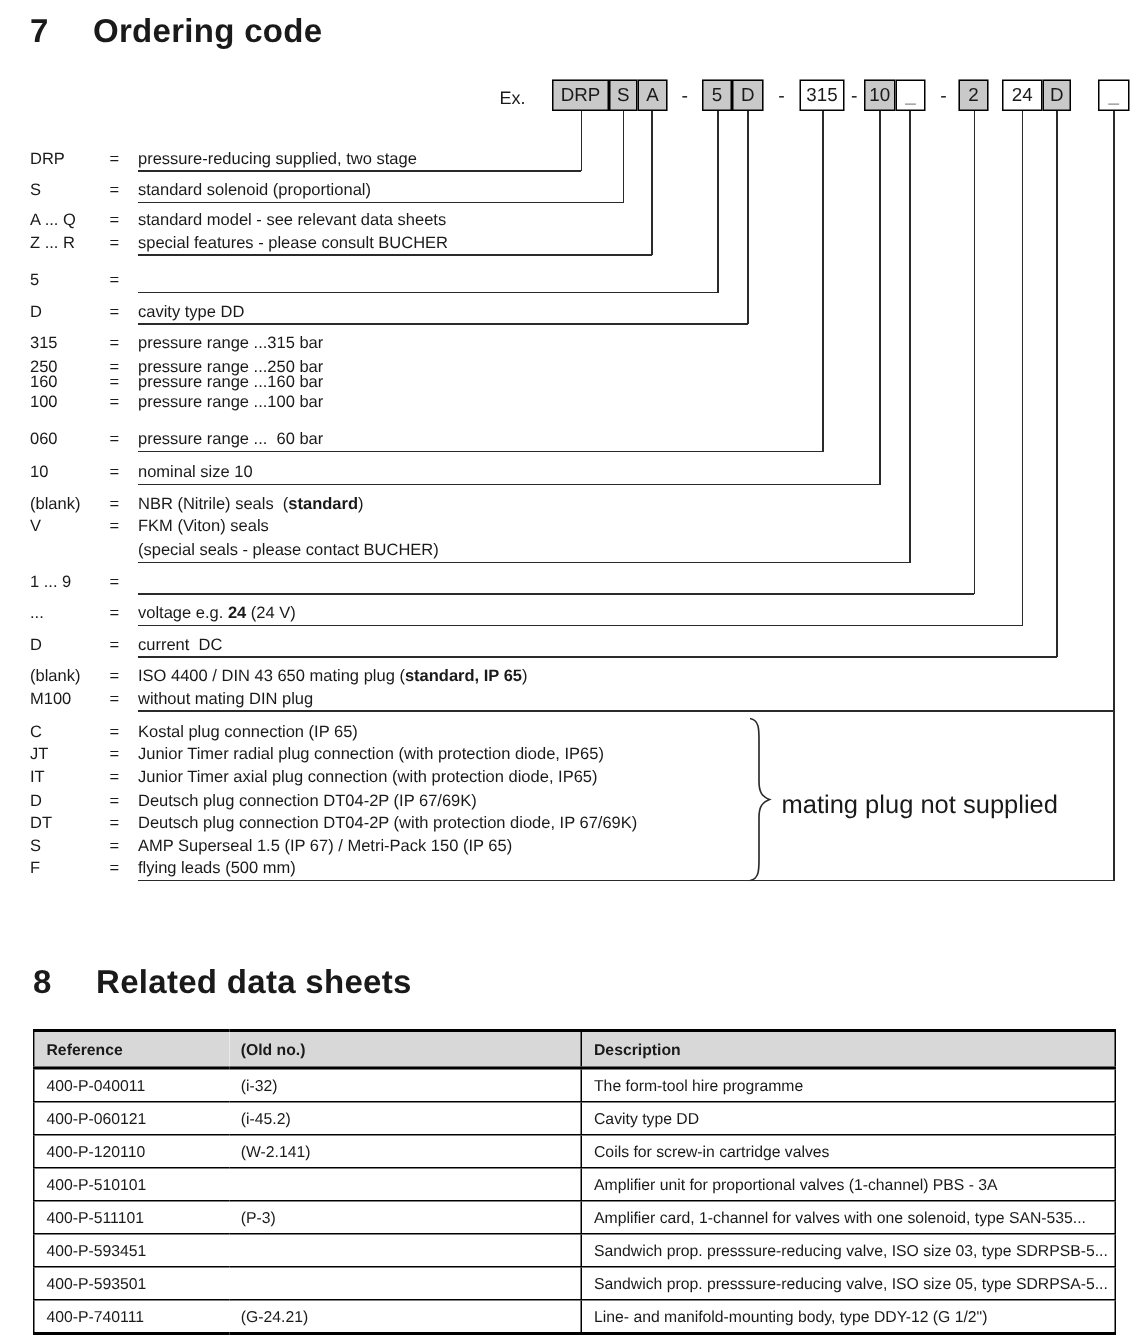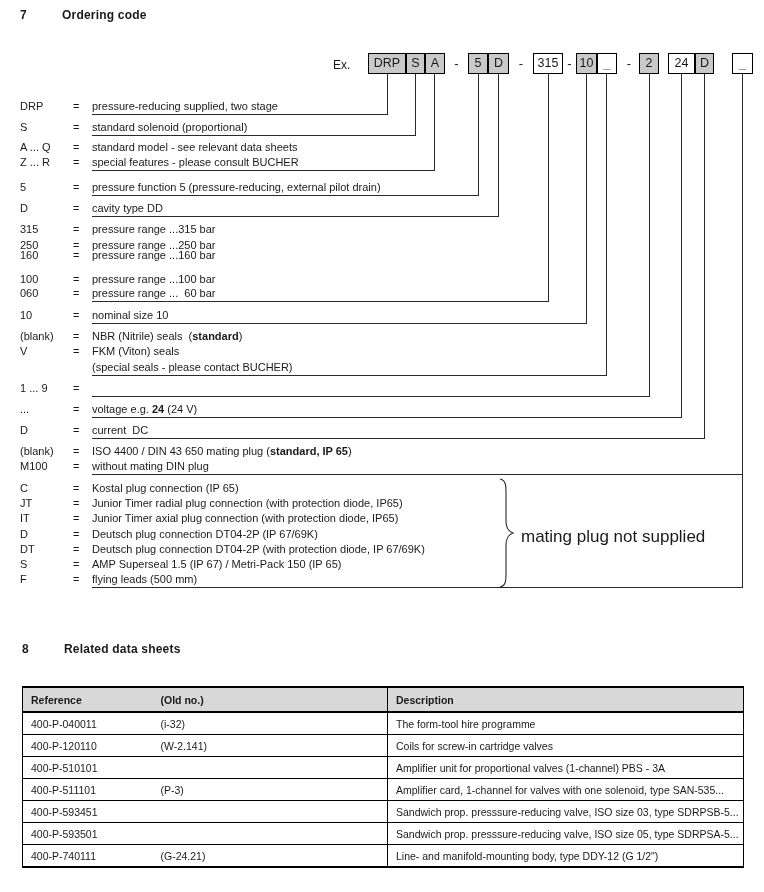--- a/index.html
+++ b/index.html
@@ -1,21 +1,21 @@
 <!DOCTYPE html>
 <html><head>
 <meta charset="utf-8">
 <style>
   html,body{margin:0;padding:0;background:#fff;}
   .page{position:relative;width:764px;height:892px;background:#ffffff;overflow:hidden;
         font-family:"Liberation Sans","DejaVu Sans",sans-serif;color:#1a1a1a;}
   svg.lines{position:absolute;left:0;top:0;width:764px;height:892px;pointer-events:none;}
   svg.lines line{stroke:#2a2a2a;stroke-width:1;shape-rendering:crispEdges;}
 
-  .heading{position:absolute;font-size:12px;font-weight:bold;letter-spacing:0.2px;}
+  .heading{position:absolute;font-size:22px;font-weight:bold;letter-spacing:0.2px;}
   .heading .num{display:inline-block;width:42px;}
   .h7{left:20px;top:8px;}
   .h8{left:22px;top:642px;}
 
   .exlabel{position:absolute;left:333px;top:58px;font-size:12px;}
 
   .exbox{position:absolute;top:53px;height:21px;box-sizing:border-box;border:1px solid #000;
          text-align:center;font-size:12.5px;line-height:19px;background:#fff;}
   .exbox.gray{background:#c9c9c9;}
   .exbox.white{background:#fff;}
@@ -114,21 +114,20 @@
         <span class="cdesc"><span>standard model - see relevant data sheets</span></span>
       </div>
       <div class="crow" style="top: 156px; text-align: center;">
         <span class="ccode">Z ... R</span>
         <span class="ceq">=</span>
         <span class="cdesc"><span>special features - please consult BUCHER</span></span>
       </div>
       <div class="crow" style="top: 181px;">
         <span class="ccode">5</span>
         <span class="ceq">=</span>
-        <span class="cdesc"><span>pressure function 5 (pressure-reducing, external pilot drain)</span></span>
       </div>
       <div class="crow" style="top: 202px;">
         <span class="ccode">D</span>
         <span class="ceq">=</span>
         <span class="cdesc"><span>cavity type DD</span></span>
       </div>
       <div class="crow" style="top: 223px;">
         <span class="ccode">315</span>
         <span class="ceq">=</span>
         <span class="cdesc"><span>pressure range ...315 bar</span></span>
@@ -136,21 +135,21 @@
       <div class="crow" style="top: 239px;">
         <span class="ccode">250</span>
         <span class="ceq">=</span>
         <span class="cdesc"><span>pressure range ...250 bar</span></span>
       </div>
       <div class="crow" style="top: 249px;">
         <span class="ccode">160</span>
         <span class="ceq">=</span>
         <span class="cdesc"><span>pressure range ...160 bar</span></span>
       </div>
-      <div class="crow" style="top: 273px;">
+      <div class="crow" style="top: 262px;">
         <span class="ccode">100</span>
         <span class="ceq">=</span>
         <span class="cdesc"><span>pressure range ...100 bar</span></span>
       </div>
       <div class="crow" style="top: 287px;">
         <span class="ccode">060</span>
         <span class="ceq">=</span>
         <span class="cdesc"><span>pressure range ...  60 bar</span></span>
       </div>
       <div class="crow" style="top: 309px;">
@@ -252,20 +251,25 @@
           <th>Description</th>
         </tr>
       </thead>
     <tbody>
         <tr>
           <td>400-P-040011</td>
           <td>(i-32)</td>
           <td>The form-tool hire programme</td>
         </tr>
         <tr>
+          <td>400-P-060121</td>
+          <td>(i-45.2)</td>
+          <td>Cavity type DD</td>
+        </tr>
+        <tr>
           <td>400-P-120110</td>
           <td>(W-2.141)</td>
           <td>Coils for screw-in cartridge valves</td>
         </tr>
         <tr>
           <td>400-P-510101</td>
           <td></td>
           <td>Amplifier unit for proportional valves (1-channel) PBS - 3A</td>
         </tr>
         <tr>

